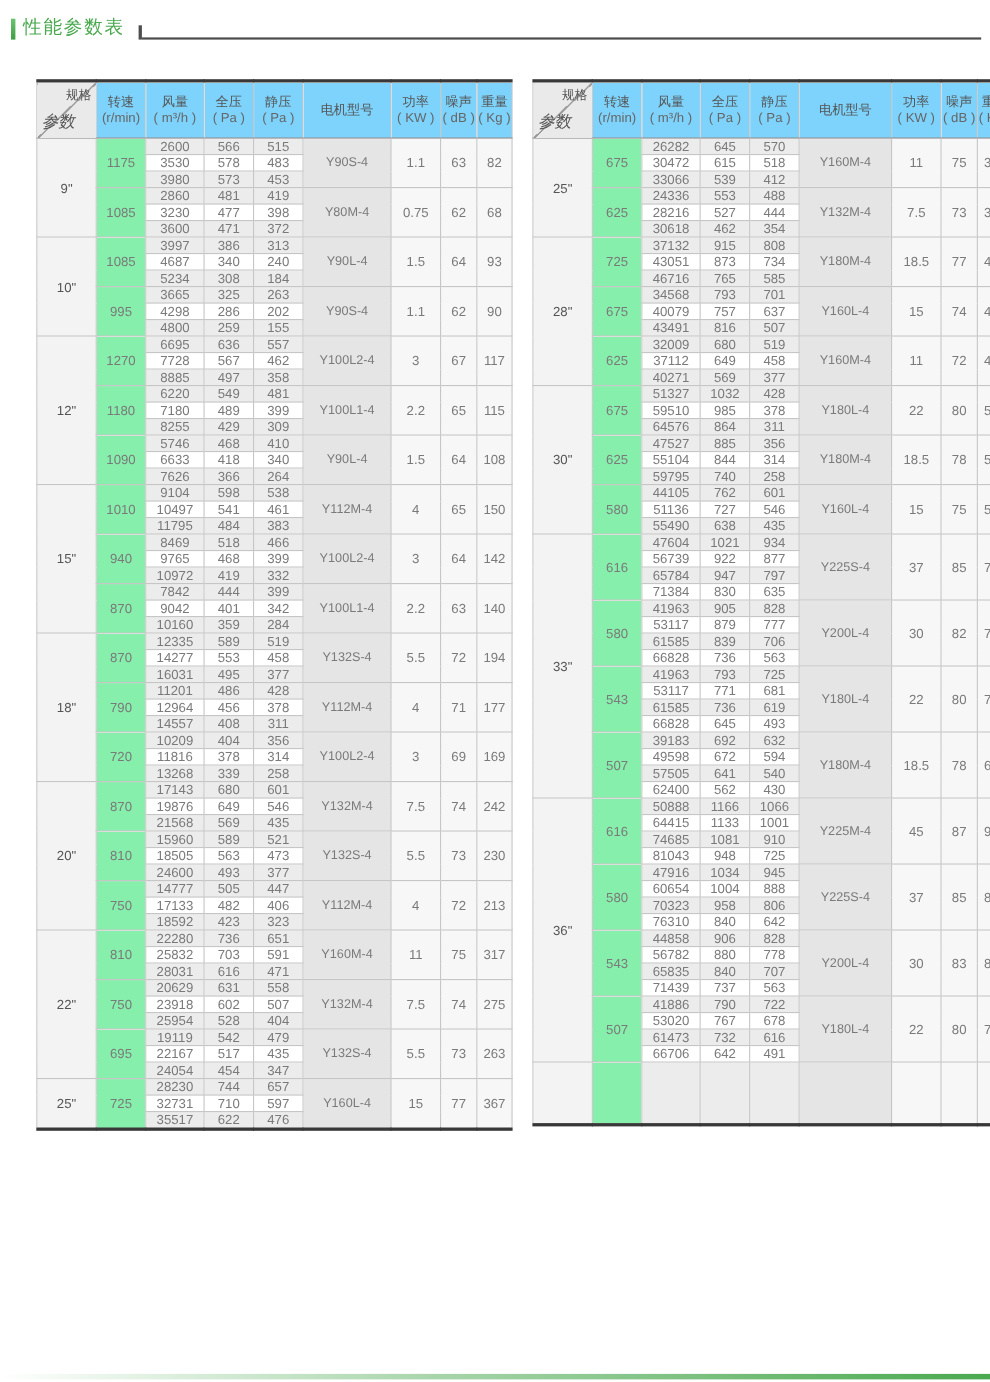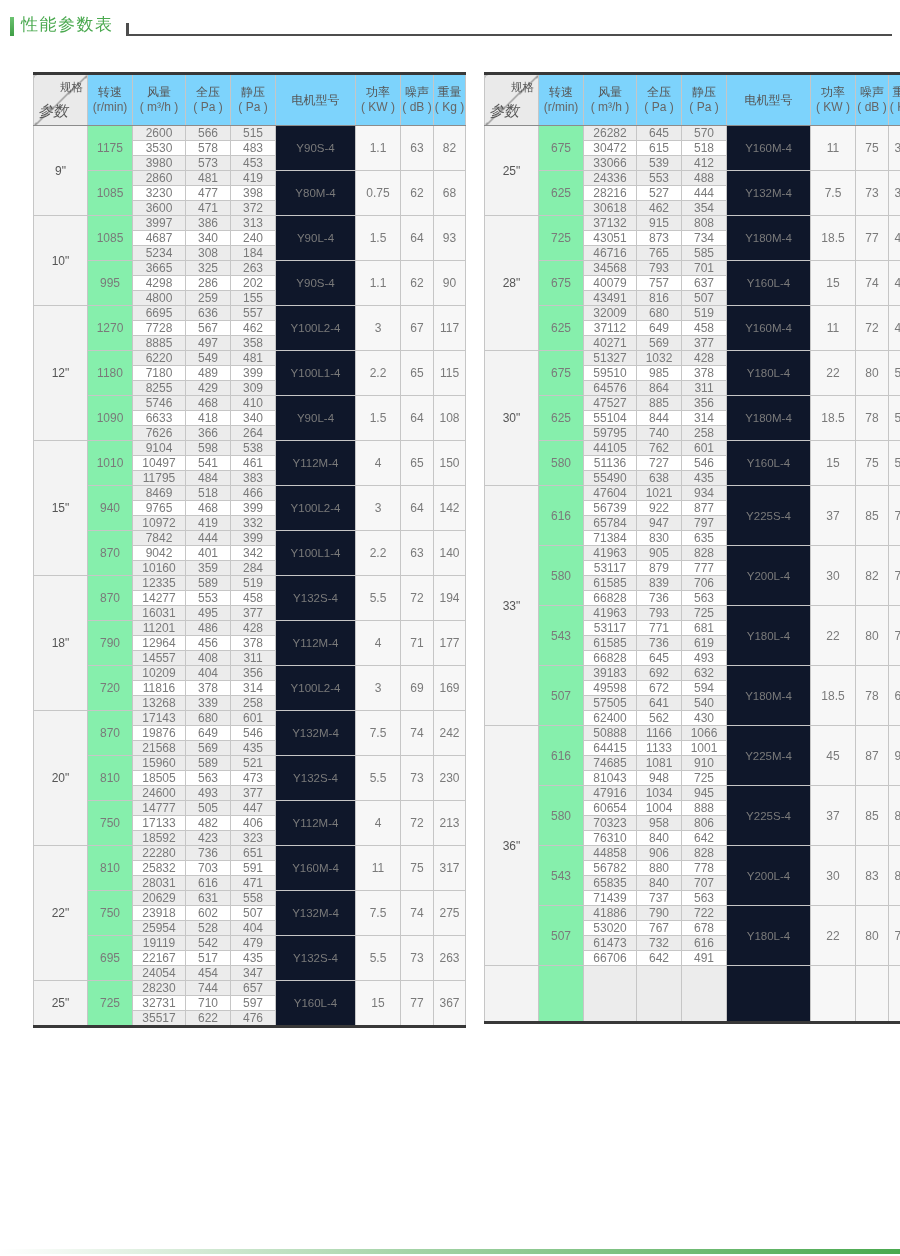--- a/index.html
+++ b/index.html
@@ -24,21 +24,21 @@
   #table-left { width:432px; } #table-right { width:436px; }
   th,td { border:1px solid #c6c6c6; padding:0; text-align:center; vertical-align:middle; overflow:hidden; }
   thead th {
     background:#7dd3fc; height:50px; font-weight:normal;
     font-size:12px; color:#555; line-height:1.25; border-bottom:1px solid #8c8c8c;
   }
   thead .h2 { font-size:12px; color:#666; }
   td { font-size:12px; color:#7a7a7a; }
   td.spec   { font-size:12px; color:#555; background:#f3f3f3; }
   td.rpm    { background:#86efac; }
-  td.motor  { background:#0f172a; font-size:11.5px; }
+  td.motor  { background:#e5e5e5; font-size:11.5px; }
   td.pw     { background:#f7f7f7; }
   td.num      { background:#ffffff; }
   td.num.alt  { background:#ececec; }
   tr.group-start td { border-top:1px solid #a2a2a2; }
   tr.spec-start  td { border-top:1px solid #7f7f7f; }
   tr.empty { height:57px; }
   
   th.corner {
     position:relative; background:#eaeaea;
     background-image:linear-gradient(to bottom right,

